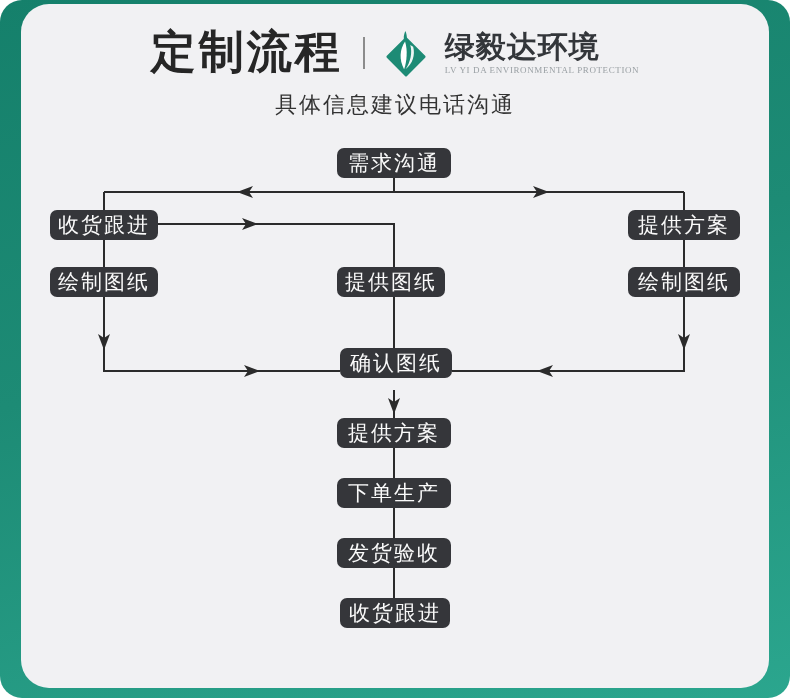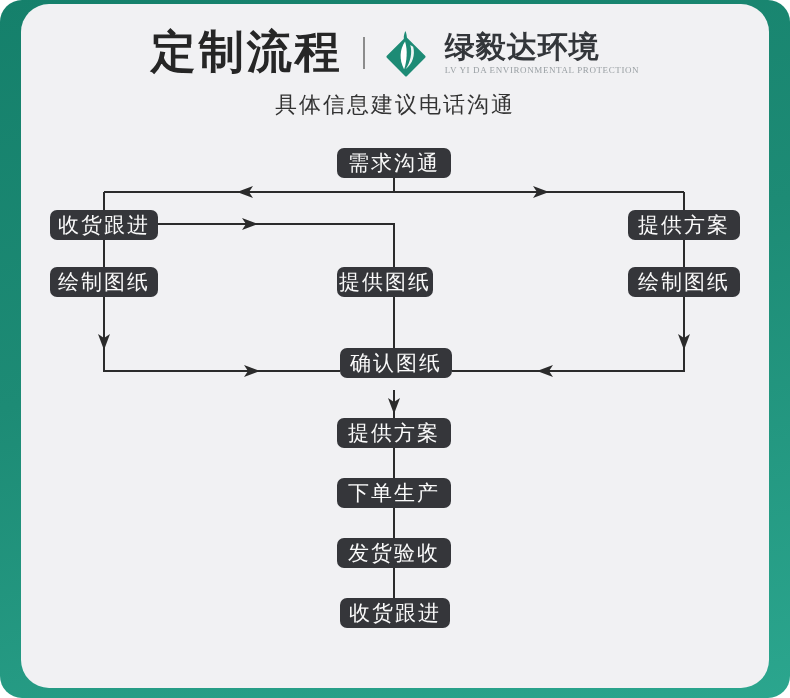--- a/index.html
+++ b/index.html
@@ -44,21 +44,21 @@
   .wires { position:absolute; left:0; top:0; }
   .node {
     position:absolute; height:30px; background:#35363a; border-radius:7px;
     color:#fafafa; font-size:21px; letter-spacing:2px; font-weight:300;
     display:flex; align-items:center; justify-content:center; white-space:nowrap;
   }
   .n-demand       { left:337px; top:148px; width:114px; }
   .n-plan         { left:50px;  top:210px; width:108px; }
   .n-provide-plan { left:628px; top:210px; width:112px; }
   .n-draw-l       { left:50px;  top:267px; width:108px; }
-  .n-provide-draw { left:337px; top:267px; width:96px; }
+  .n-provide-draw { left:337px; top:267px; width:108px; }
   .n-draw-r       { left:628px; top:267px; width:112px; }
   .n-confirm      { left:340px; top:348px; width:112px; }
   .n-contract     { left:337px; top:418px; width:114px; }
   .n-produce      { left:337px; top:478px; width:114px; }
   .n-ship         { left:337px; top:538px; width:114px; }
   .n-follow       { left:340px; top:598px; width:110px; }
 </style>
 </head>
 <body>
 

